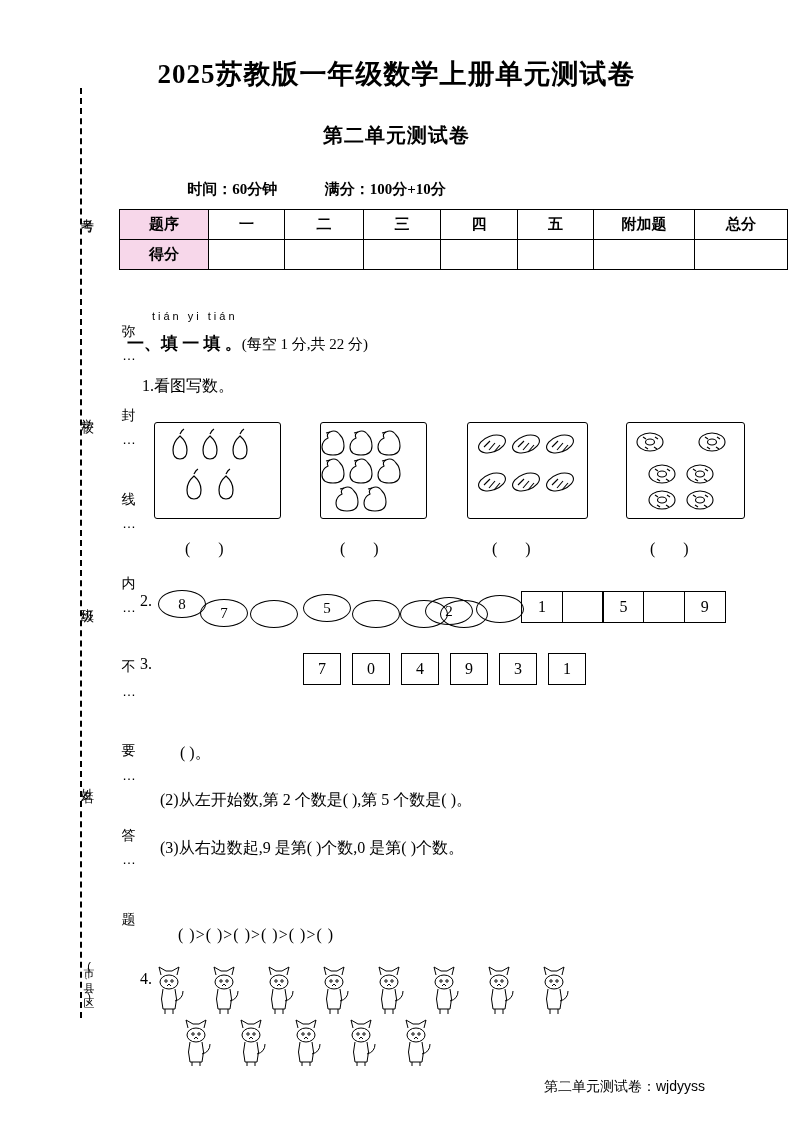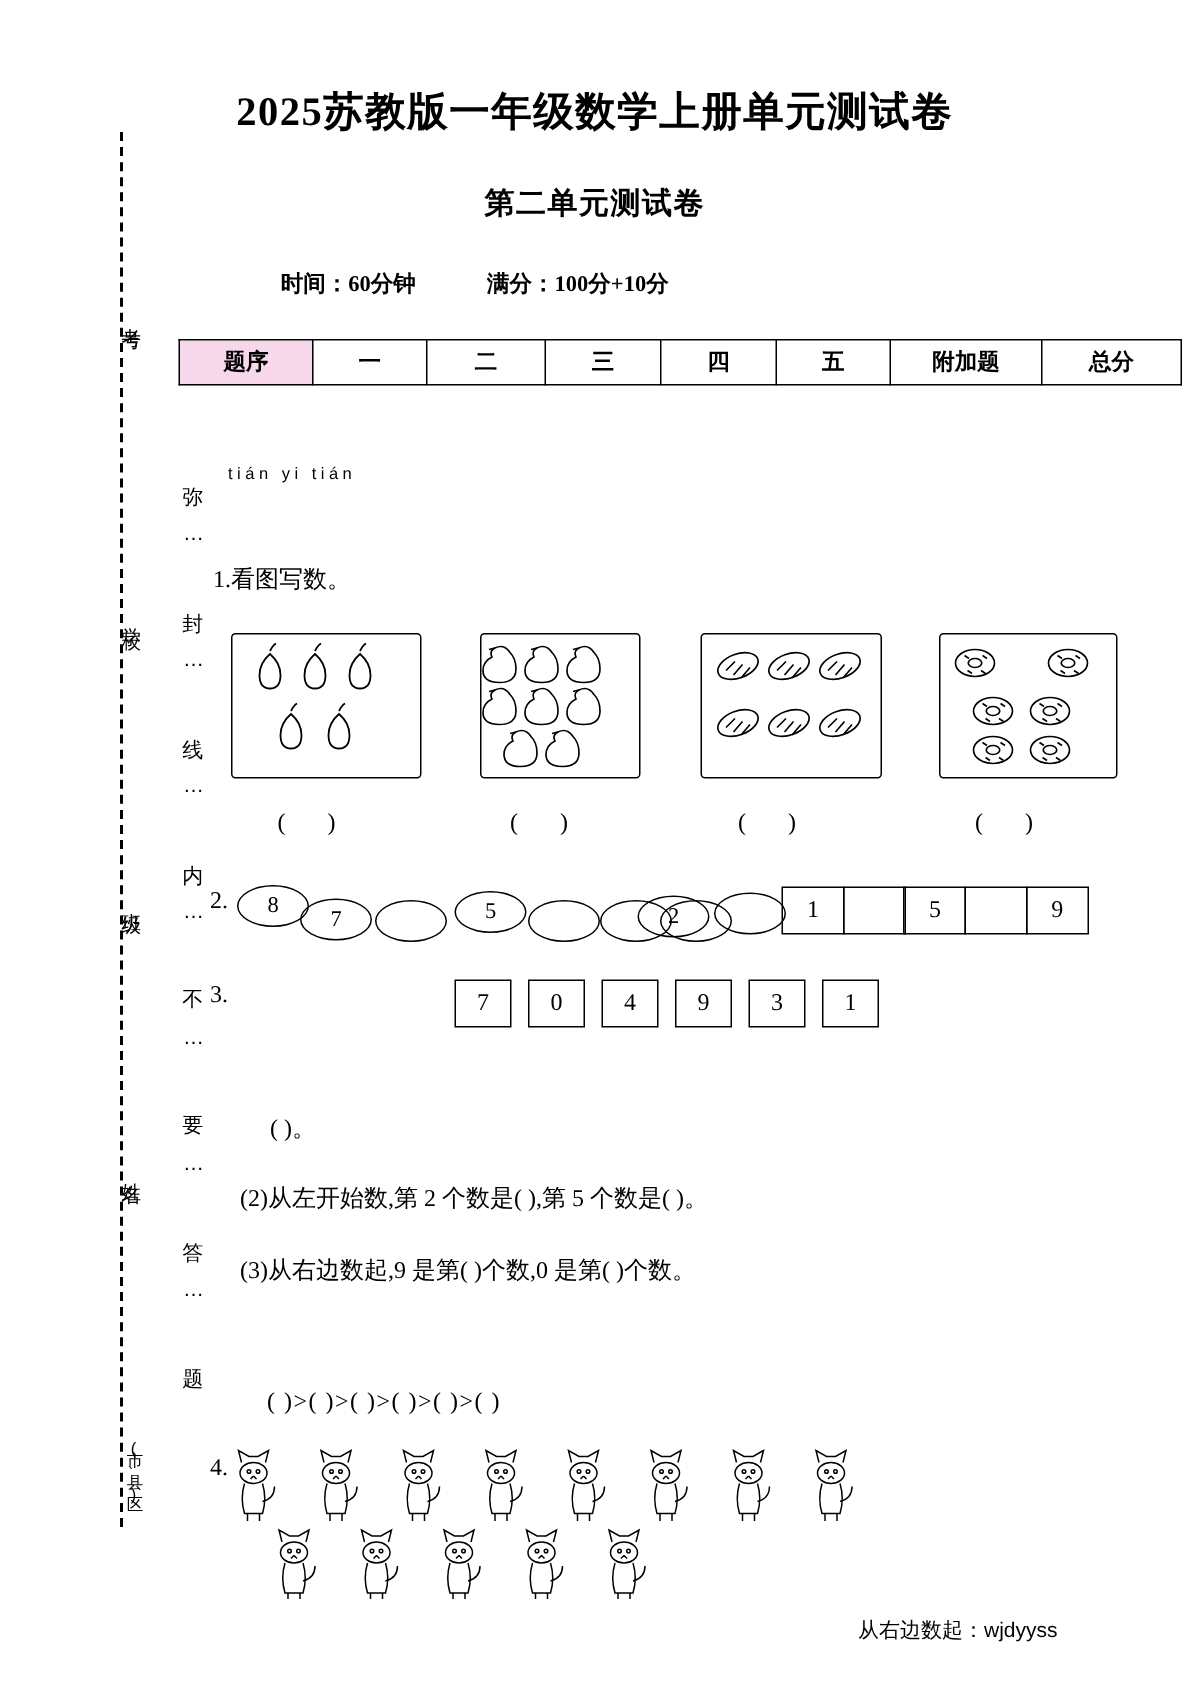--- a/index.html
+++ b/index.html
@@ -51,21 +51,21 @@
   .timeline {
     position:absolute; top:180px; left:0; width:633px;
     text-align:center; font-size:15px; font-weight:bold;
   }
   .timeline .gap { display:inline-block; width:40px; }
 
   
   .score-table {
     position:absolute; left:119px; top:209px;
     border-collapse:collapse;
-    font-size:15px; font-weight:bold;margin-top:17px;
+    font-size:15px; font-weight:bold;
   }
   .score-table td {
     border:1px solid #000;
     height:27px; text-align:center; vertical-align:middle;
   }
   .score-table td.head { background:#f7d7ea; }
   .w1 { width:86px; } .w2 { width:73px; } .w3 { width:76px; }
   .w4 { width:74px; } .w5 { width:74px; } .w6 { width:73px; }
   .w7 { width:98px; } .w8 { width:90px; }
 
@@ -153,24 +153,37 @@
         <tr>
       <td class="head w1">题序</td>
       <td class="w2">一</td>
       <td class="w3">二</td>
       <td class="w4">三</td>
       <td class="w5">四</td>
       <td class="w6">五</td>
       <td class="w7">附加题</td>
       <td class="w8">总分</td>
     </tr>
+    <tr>
+      <td class="head w1">得分</td>
+      <td class="w2"></td>
+      <td class="w3"></td>
+      <td class="w4"></td>
+      <td class="w5"></td>
+      <td class="w6"></td>
+      <td class="w7"></td>
+      <td class="w8"></td>
+    </tr>
   </tbody>
     </table>
 
   <div class="pinyin" style="left:152px; top:310px;">tián yi tián</div>
+  <div class="sec1">
+    <span>一、填 一 填 。</span><span class="note">(每空 1 分,共 22 分)</span>
+  </div>
 
   <div class="q1">1.看图写数。</div>
 
   <div class="picbox" style="left:154px; top:422px; width:125px; height:95px;">
     <svg width="125" height="95" viewBox="0 0 125 95">
       <g fill="none" stroke="#000" stroke-width="1.2">
         <g transform="translate(14,8)">
           <path d="M11 3 q2 -4 4 -5"></path>
           <path d="M11 5 q-7 6 -7 14 q0 9 7 9 q7 0 7 -9 q0 -8 -7 -14 z"></path>
         </g>
@@ -476,15 +489,15 @@
             <circle cx="17" cy="16" r="1.2"></circle>
           <path d="M14 19 l-2 2 M14 19 l2 2"></path>
           <path d="M8 24 q-3 10 0 20 l12 0 q3 -10 0 -20"></path>
           <path d="M20 36 q8 -2 8 -10"></path>
           <path d="M10 44 l0 4 M18 44 l0 4"></path>
         </g>
       </g>
     </svg>
   </div>
 
-  <div class="footer">从右边数起：wjdyyss</div>
+  <div class="footer">第二单元测试卷：wjdyyss</div>
 
 </div>
 
 </body></html>

